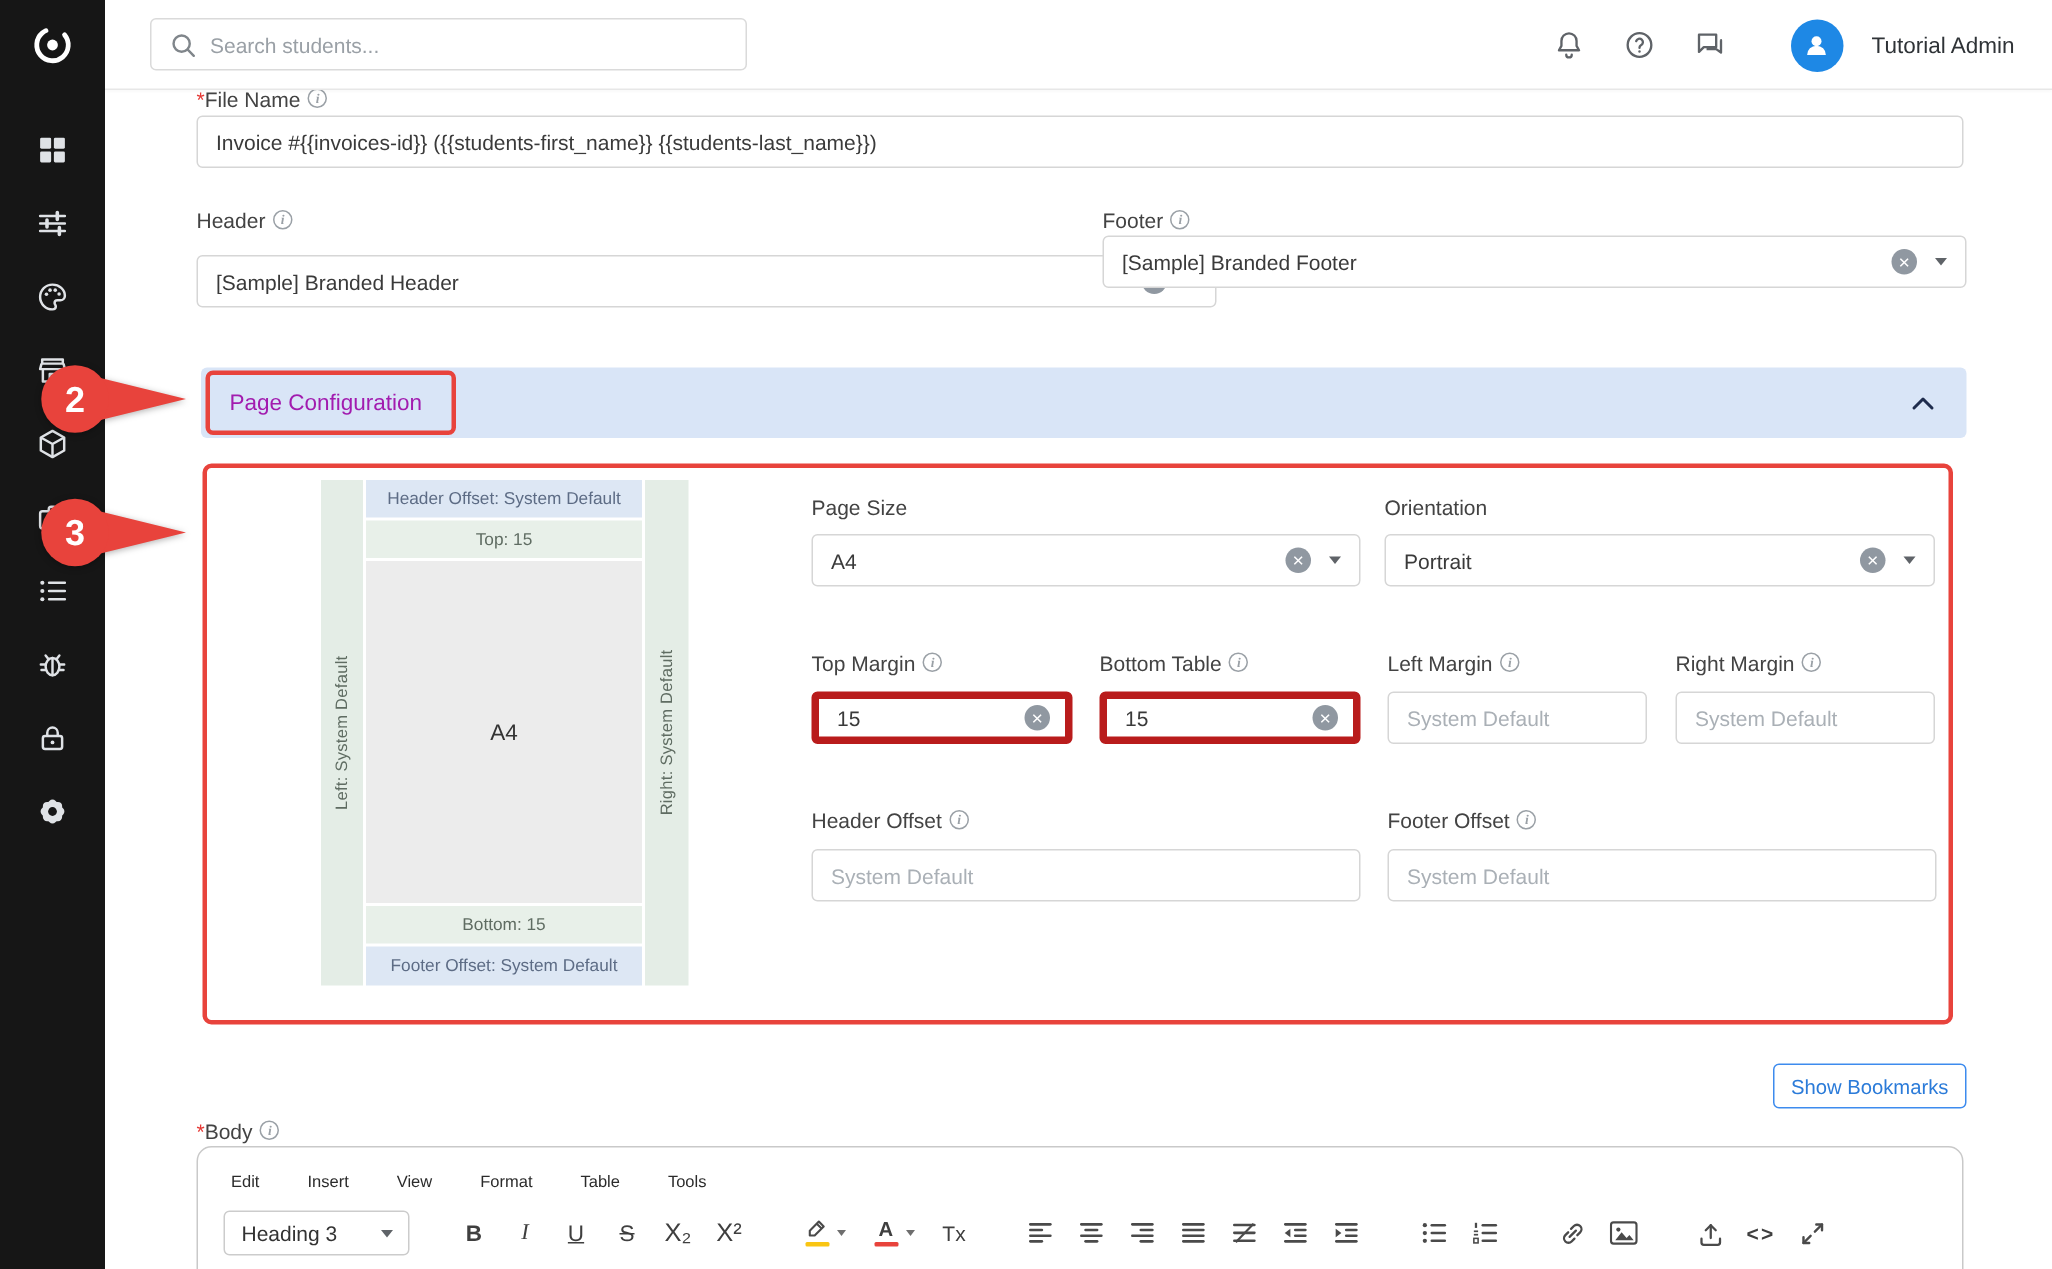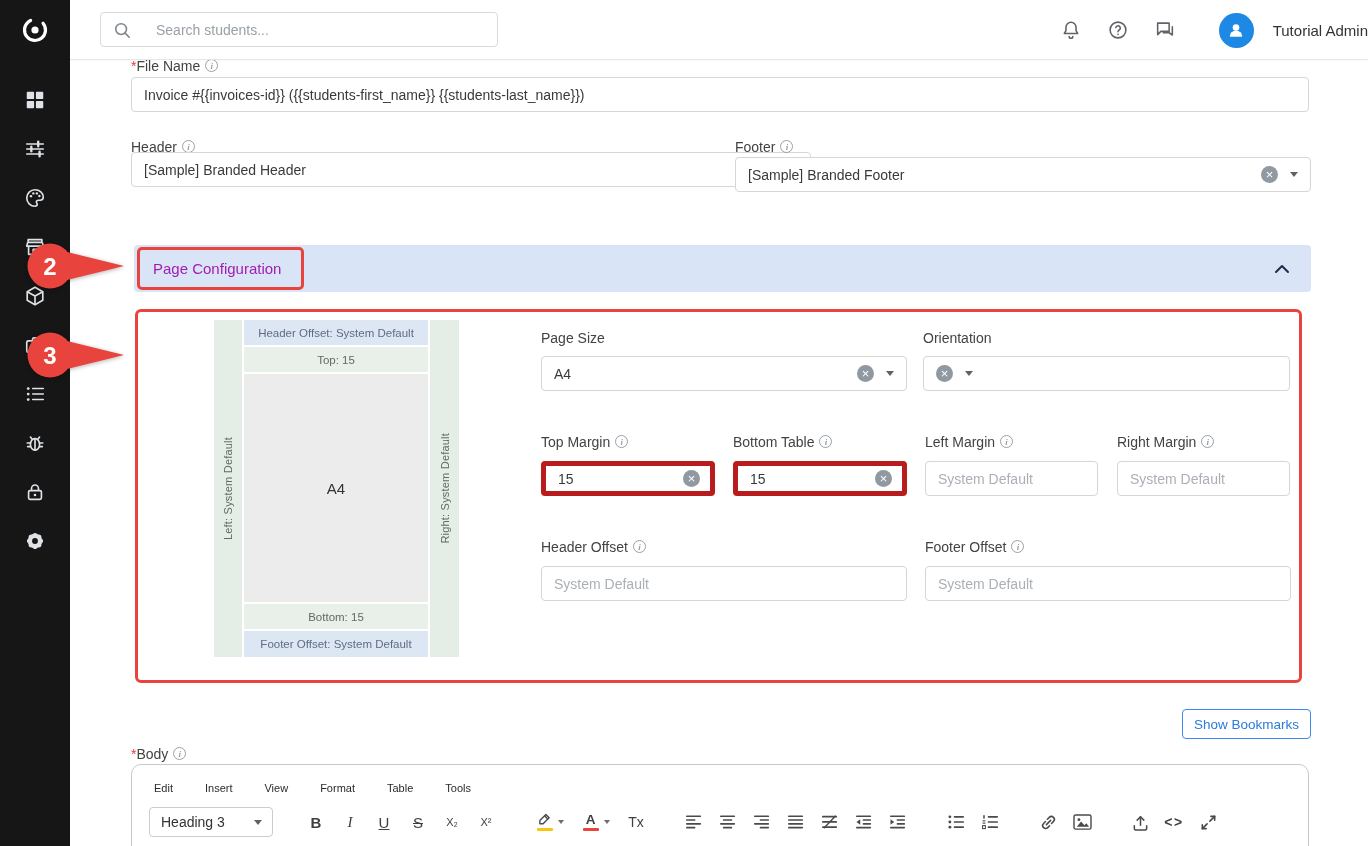--- a/index.html
+++ b/index.html
@@ -9,24 +9,24 @@
   button{font-family:inherit}
 
   
   .sidebar{position:absolute;left:0;top:0;width:70px;height:846px;background:#161616;z-index:30}
   .logo-box{height:60px;display:flex;align-items:center;justify-content:center;cursor:pointer}
   .snav{display:flex;flex-direction:column;align-items:center;margin-top:15px}
   .side-btn{width:70px;height:49px;display:flex;align-items:center;justify-content:center;background:none;border:0;cursor:pointer}
 
   
   .topbar{position:absolute;left:70px;top:0;right:0;height:60px;background:#fff;border-bottom:1px solid #e7e7e7;z-index:20;box-shadow:0 1px 2px rgba(0,0,0,.03)}
-  .search{position:absolute;left:30px;top:12px;width:398px;height:35px;border:1px solid #dadada;border-radius:4px;background:#fff;display:flex;align-items:center;gap:25px;padding:0 12px}
+  .search{position:absolute;left:30px;top:12px;width:398px;height:35px;border:1px solid #dadada;border-radius:4px;background:#fff;display:flex;align-items:center;gap:9px;padding:0 12px}
   .search input{border:0;outline:0;flex:1;font-size:14px;font-family:inherit;color:#3c4043;background:transparent}
   .search input::placeholder{color:#9aa0a6}
-  .top-right{position:absolute;right:0;top:0;height:60px;display:flex;align-items:center;}
+  .top-right{position:absolute;right:0;top:0;height:60px;display:flex;align-items:center;padding-right:25px}
   .topbtn{width:47px;height:60px;display:flex;align-items:center;justify-content:center;background:none;border:0;cursor:pointer}
   .avatar{width:35px;height:35px;border-radius:50%;background:#1e88e5;display:flex;align-items:center;justify-content:center;margin-left:30px;cursor:pointer;flex:none}
   .uname{font-size:15px;color:#2f3337;margin-left:19px;cursor:pointer;white-space:nowrap}
 
   
   .flabel{position:absolute;display:flex;align-items:center;gap:5px;font-size:14px;color:#434343;height:17px;white-space:nowrap}
   .req{color:#e53935}
   .info{width:13px;height:13px;border:1.2px solid #9aa0a6;border-radius:50%;position:relative;flex:none}
   .info::before{content:"i";position:absolute;left:50%;top:50%;transform:translate(-50%,-54%);font:italic 700 9px "Liberation Serif",serif;color:#9aa0a6}
   .tinput{position:absolute;height:35px;border:1px solid #d6d6d6;border-radius:4px;background:#fff;padding:0 12px;font-size:14px;font-family:inherit;color:#3a3a3a;outline:0}
@@ -62,21 +62,21 @@
   .tbar{display:flex;align-items:center;margin-top:13px;padding-left:17px}
   .fmt{width:124px;height:30px;border:1px solid #ccc;border-radius:4px;display:flex;align-items:center;justify-content:space-between;padding:0 10px 0 11px;font-size:14px;color:#333;cursor:pointer;flex:none}
   .tbtn{width:34px;height:30px;display:flex;align-items:center;justify-content:center;background:none;border:0;border-radius:3px;font-size:15px;color:#3f3f3f;cursor:pointer;flex:none}
   .tbtn.wide{width:46px}
   .tgap{width:24px;flex:none}
   .fgap{width:26px;flex:none}
   .bold{font-weight:700}
   .ital{font-style:italic;font-family:"Liberation Serif",serif}
   .undl{text-decoration:underline}
   .strk{text-decoration:line-through}
-  .subsup{font-size:11px}
+  .subsup{font-size:17px}
   .stack{display:flex;flex-direction:column;align-items:center;line-height:1}
   .cbar{width:16px;height:3.5px;border-radius:1px;margin-top:1.5px}
   .mini-caret{width:0;height:0;border-left:3.5px solid transparent;border-right:3.5px solid transparent;border-top:4px solid #6e6e6e;margin-left:5px}
   .fc-a{font-size:13.5px;font-weight:700;color:#3f3f3f}
   .tx{font-size:14px;color:#3f3f3f}
   .code-txt{font-size:14px;letter-spacing:1.5px;color:#3f3f3f;font-weight:700}
 </style>
 </head>
 <body>
 
@@ -211,21 +211,21 @@
 <div class="flabel" style="left:131px;top:57px">
   <span><span class="req">*</span><span>File Name</span></span>
   <span class="info"></span>
 </div>
 <input class="tinput" style="left: 131px; top: 77px; width: 1178px;" value="Invoice #{{invoices-id}} ({{students-first_name}} {{students-last_name}})">
 
 <div class="flabel" style="left:131px;top:138px">
   <span>Header</span>
     <span class="info"></span>
 </div>
-<div class="select" style="left:131px;top:152px;width:680px">
+<div class="select" style="left:131px;top:170px;width:680px">
   <span class="sel-val">[Sample] Branded Header</span>
   <span class="clear"></span>
   <span class="caret"></span>
 </div>
 <div class="flabel" style="left:735px;top:138px">
   <span>Footer</span>
     <span class="info"></span>
 </div>
 <div class="select" style="left:735px;top:157px;width:576px">
   <span class="sel-val">[Sample] Branded Footer</span>
@@ -273,20 +273,21 @@
   </div>
 <div class="select" style="left:541px;top:356px;width:366px">
   <span class="sel-val">A4</span>
   <span class="clear"></span>
   <span class="caret"></span>
 </div>
 <div class="flabel" style="left:923px;top:329px">
     <span>Orientation</span>
   </div>
 <div class="select" style="left:923px;top:356px;width:367px">
+  <span class="sel-val">Portrait</span>
   <span class="clear"></span>
   <span class="caret"></span>
 </div>
 
 <div class="flabel" style="left:541px;top:433px">
     <span>Top Margin</span>
     <span class="info"></span>
   </div>
 <div class="flabel" style="left:733px;top:433px">
     <span>Bottom Table</span>

